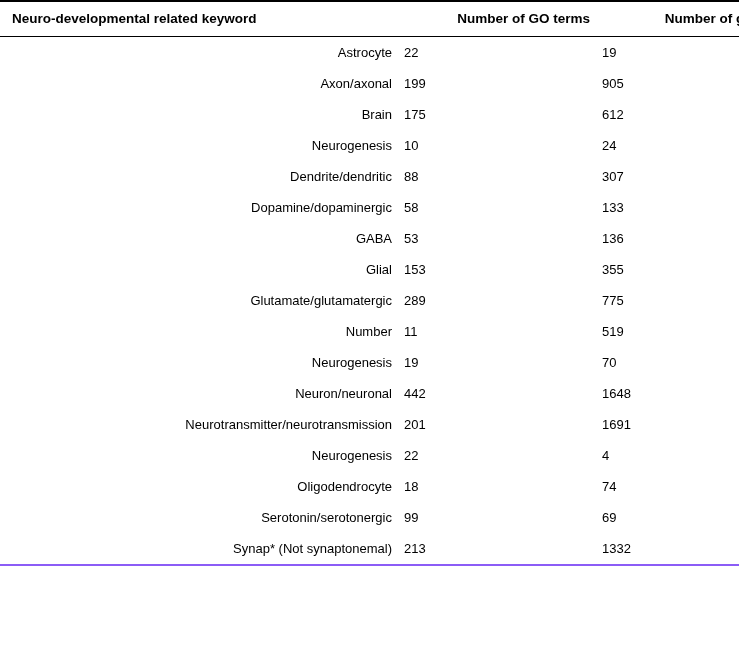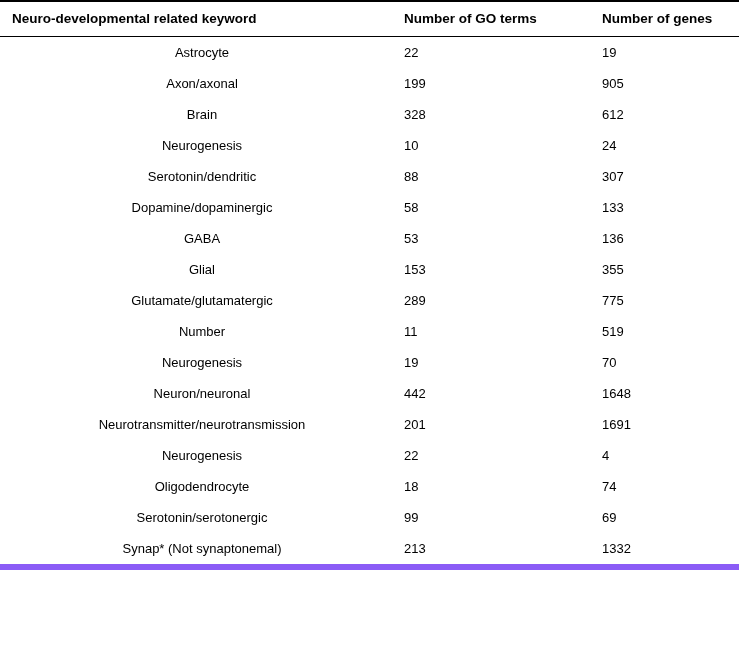--- a/index.html
+++ b/index.html
@@ -23,21 +23,21 @@
     width: 739px;
     border-collapse: collapse;
     table-layout: fixed;
   }
   table.data-table thead th {
     font-size: 13.5px;
     font-weight: bold;
     padding: 9px 6px 10px 6px;
     border-top: 2px solid #000000;
     border-bottom: 1.5px solid #000000;
-    text-align: left;
+    text-align: right;
     vertical-align: middle;
     white-space: nowrap;
   }
   table.data-table thead th.col-keyword {
     text-align: left;
     padding-left: 12px;
     width: 380px;
   }
   table.data-table thead th.col-go {
     width: 186px;
@@ -45,28 +45,28 @@
   table.data-table thead th.col-genes {
     width: 173px;
   }
   table.data-table tbody td {
     font-size: 13px;
     padding: 8px 6px 8px 6px;
     vertical-align: middle;
     border: none;
   }
   table.data-table tbody td.cell-keyword {
-    text-align: center;
+    text-align: right;
     padding-left: 12px;
     white-space: nowrap;
   }
   table.data-table tbody td.cell-num {
   }
   table.data-table tbody tr.last-row td {
-    border-bottom: 6px solid #8b5cf6;
+    border-bottom: 2px solid #8b5cf6;
   }
 </style>
 </head>
 <body>
 
 <div class="table-wrap">
   <table class="data-table">
     <thead>
       <tr>
         <th class="col-keyword">Neuro-developmental  related keyword</th>
@@ -80,30 +80,30 @@
           <td class="cell-num">22</td>
           <td class="cell-num">19</td>
         </tr>
         <tr>
           <td class="cell-keyword">Axon/axonal</td>
           <td class="cell-num">199</td>
           <td class="cell-num">905</td>
         </tr>
         <tr>
           <td class="cell-keyword">Brain</td>
-          <td class="cell-num">328</td>
+          <td class="cell-num">175</td>
           <td class="cell-num">612</td>
         </tr>
         <tr>
           <td class="cell-keyword">Neurogenesis</td>
           <td class="cell-num">10</td>
           <td class="cell-num">24</td>
         </tr>
         <tr>
-          <td class="cell-keyword">Serotonin/dendritic</td>
+          <td class="cell-keyword">Dendrite/dendritic</td>
           <td class="cell-num">88</td>
           <td class="cell-num">307</td>
         </tr>
         <tr>
           <td class="cell-keyword">Dopamine/dopaminergic</td>
           <td class="cell-num">58</td>
           <td class="cell-num">133</td>
         </tr>
         <tr>
           <td class="cell-keyword">GABA</td>

